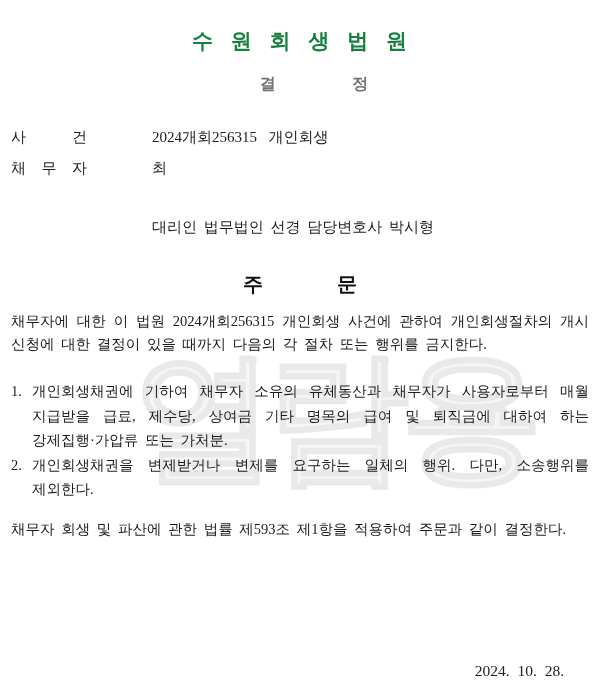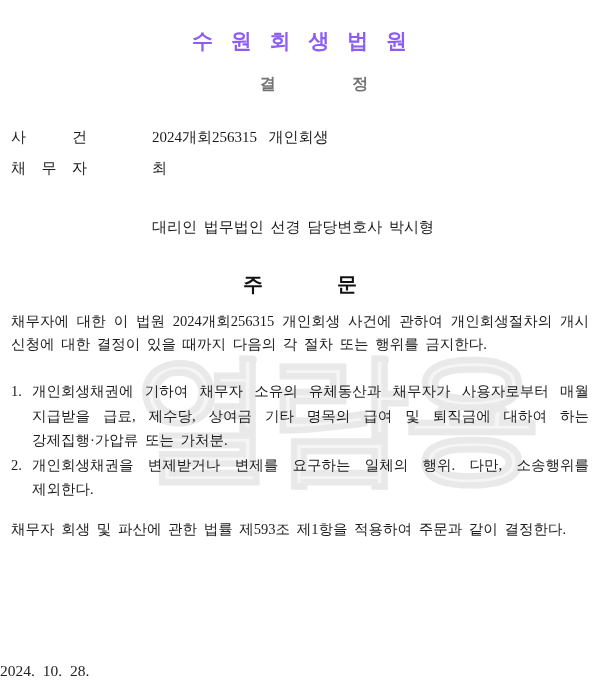--- a/index.html
+++ b/index.html
@@ -35,21 +35,21 @@
 
   .doc-title {
     margin: 0;
     padding-top: 27px;
     text-align: center;
     font-family: "Liberation Sans", "DejaVu Sans", sans-serif;
     font-size: 21px;
     font-weight: 700;
     letter-spacing: 1px;
     word-spacing: 10px;
-    color: #8b5cf6;
+    color: #15803d;
   }
   .doc-type {
     margin: 0;
     margin-top: 19px;
     text-align: center;
     font-family: "Liberation Sans", "DejaVu Sans", sans-serif;
     font-size: 16px;
     font-weight: 700;
     word-spacing: 72px;
     color: #737373;
@@ -123,21 +123,21 @@
 
   .reason-par {
     margin-top: 16px;
   }
 
   .doc-date {
     position: absolute;
     top: 662px;
     left: 0;
     width: 564px;
-    text-align: left;
+    text-align: right;
     font-size: 15.5px;
     word-spacing: 4px;
     color: #222;
   }
 </style>
 </head>
 <body>
 
 <div class="page">
 

